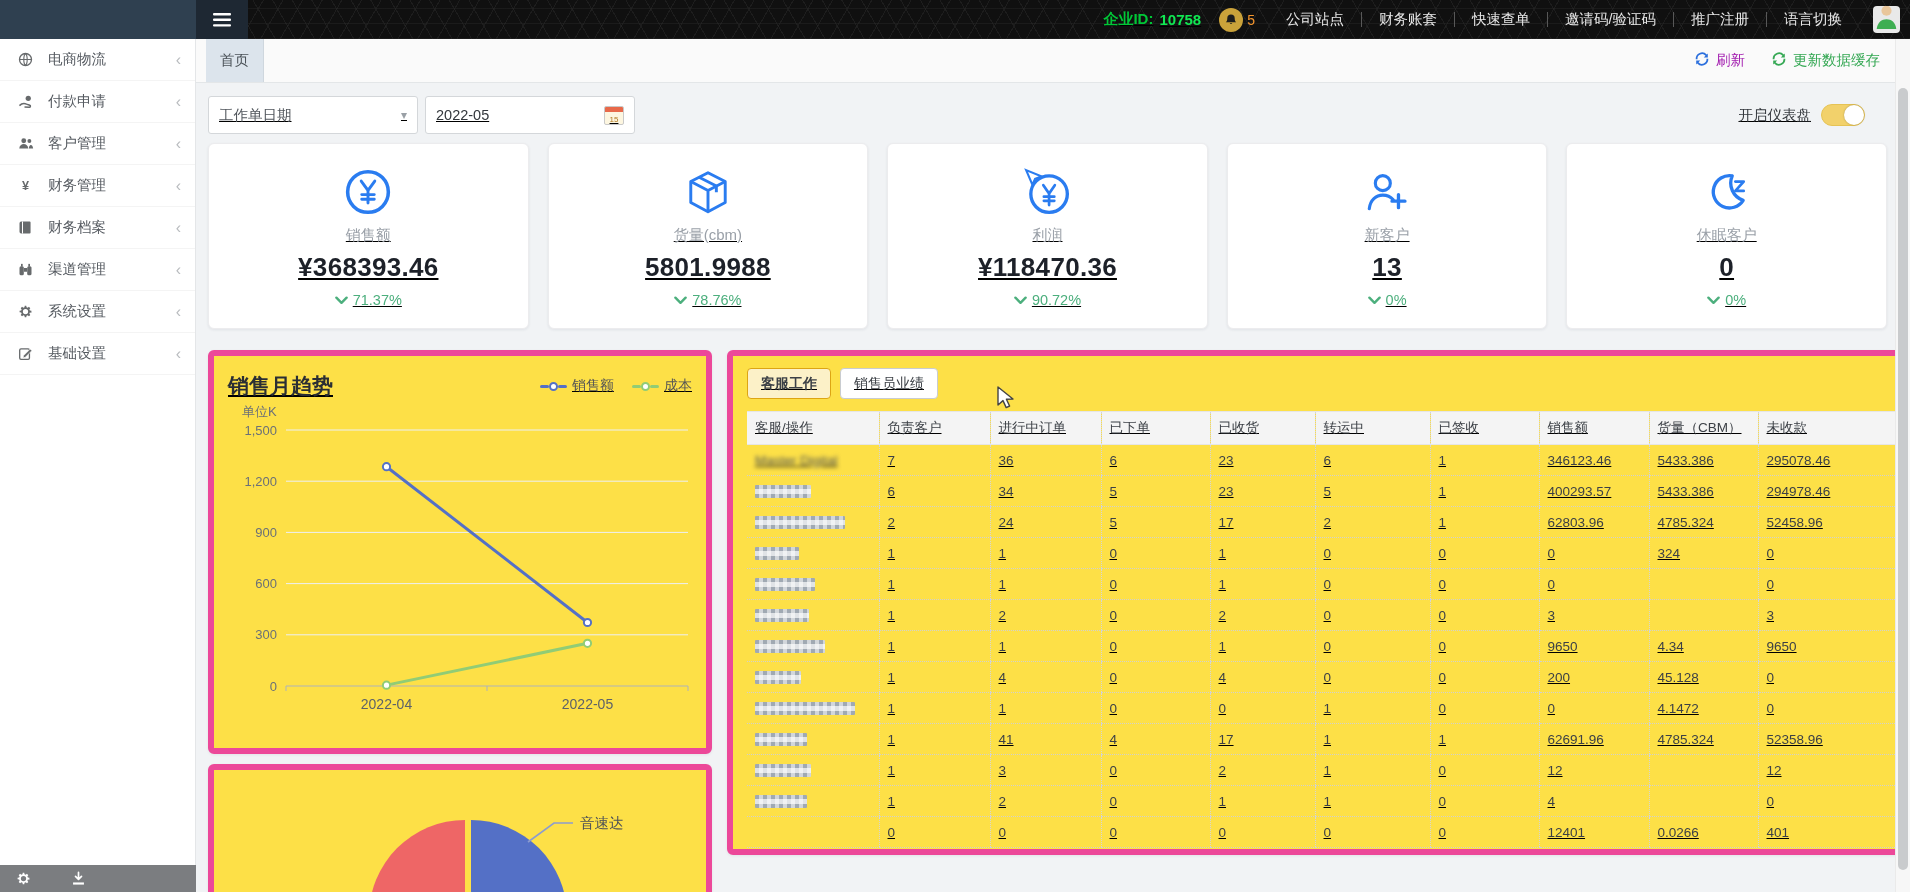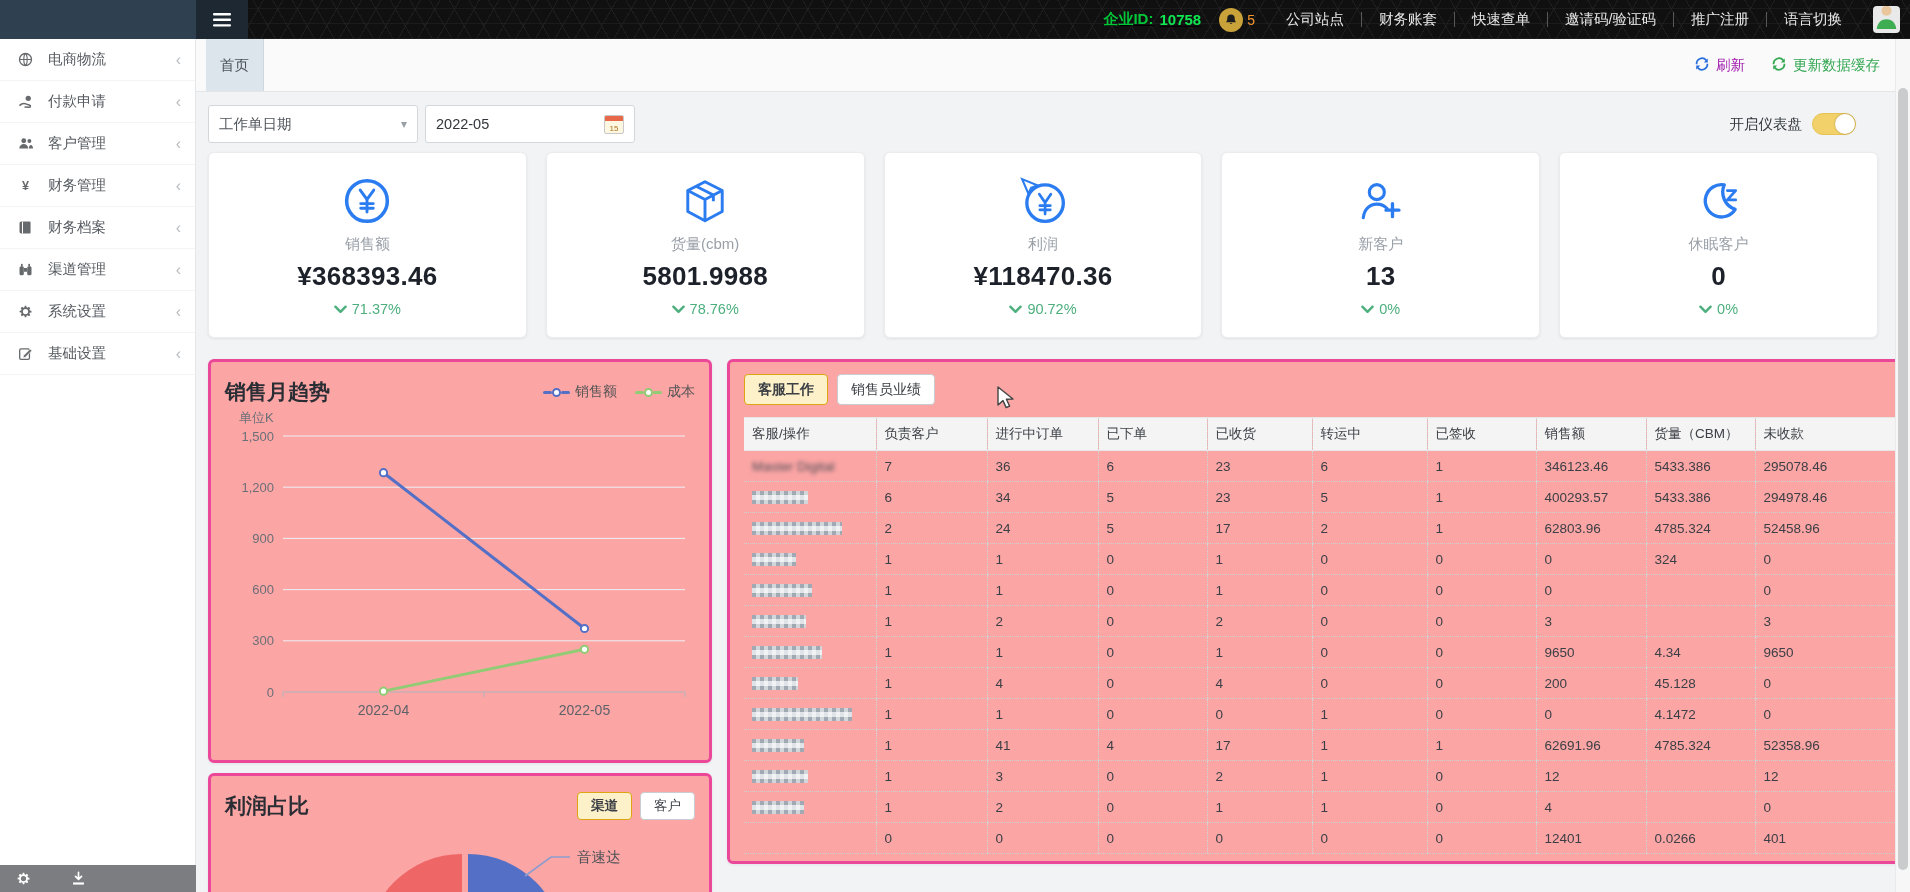--- a/index.html
+++ b/index.html
@@ -33,28 +33,28 @@
   .nav-header { color:#a7abb1; font-size:15px; letter-spacing:2px; padding:22px 0 14px 18px; }
   .nav-item { display:flex; align-items:center; height:42px; padding:0 14px 0 18px; border-bottom:1px solid #f4f4f4; cursor:pointer; }
   .nav-item .ni-icon { width:22px; color:#676a6c; display:flex; align-items:center; }
   .nav-item .ni-label { color:#555a60; font-size:14.5px; margin-left:8px; }
   .nav-item .ni-chev { margin-left:auto; color:#b9bcbf; font-size:16px; }
   .sidebar-footer { position:absolute; bottom:0; left:0; width:196px; height:27px; background:#7b7d80; display:flex; align-items:center; gap:40px; padding-left:16px; z-index:25; }
   .sidebar-footer .f-icon { color:#ffffff; display:flex; cursor:pointer; }
 
   
   .main { position:absolute; top:39px; left:196px; width:1714px; height:853px; }
-  .tabrow { height:53px; background:#fafafa; border-bottom:1px solid #e3e6e8; display:flex; align-items:stretch; }
+  .tabrow { height:44px; background:#fafafa; border-bottom:1px solid #e3e6e8; display:flex; align-items:stretch; }
   .tab-home { width:58px; margin-left:10px; background:#dce4ec; border-right:1px solid #cfd7de; color:#4b5258; font-size:14.5px; display:flex; align-items:center; justify-content:center; cursor:pointer; }
   .tab-actions { margin-left:auto; display:flex; align-items:center; gap:26px; padding-right:30px; }
   .action-link { display:flex; align-items:center; gap:6px; font-size:14.5px; cursor:pointer; }
   .action-link.refresh { color:#a21caf; }
   .action-link.cache { color:#35a854; }
 
-  .content { position:relative; height:809px; padding:13px 32px 0 12px; overflow:hidden; }
+  .content { position:relative; height:809px; padding:13px 23px 0 12px; overflow:hidden;text-decoration:underline; }
 
   
   .filter-row { display:flex; align-items:center; margin-bottom:9px; }
   .select-box { width:210px; height:38px; background:#fff; border:1px solid #d4d7da; border-radius:3px; display:flex; align-items:center; padding:0 10px; color:#51565c; font-size:14.5px; cursor:pointer; }
   .select-box .caret { margin-left:auto; color:#9aa0a6; font-size:12px; }
   .date-box { width:210px; height:38px; margin-left:7px; background:#fff; border:1px solid #d4d7da; border-radius:3px; display:flex; align-items:center; padding:0 10px; color:#33373c; font-size:14.5px; cursor:text; }
   .cal-icon { margin-left:auto; width:20px; height:19px; border:1px solid #c9c9c9; border-radius:2px; background:#fdf6e0; position:relative; font-size:8px; color:#b0771e; display:flex; align-items:flex-end; justify-content:center; cursor:pointer; }
   .cal-icon::before { content:""; position:absolute; top:0; left:0; right:0; height:5px; background:#e8694a; border-radius:1px 1px 0 0; }
   .toggle-wrap { margin-left:auto; display:flex; align-items:center; gap:10px; padding-right:22px; }
   .toggle-label { font-size:14.5px; color:#33373c; }
@@ -65,21 +65,21 @@
   .stats-row { display:flex; gap:19px; margin-bottom:21px; }
   .stat-card { flex:1; height:186px; background:#fff; border-radius:6px; box-shadow:0 1px 3px rgba(30,40,60,.08); border:1px solid #ececee; display:flex; flex-direction:column; align-items:center; justify-content:center; }
   .stat-icon { height:56px; display:flex; align-items:center; justify-content:center; color:#2a7cf0; }
   .stat-label { margin-top:6px; font-size:15px; color:#9aa0a8; }
   .stat-value { margin-top:7px; font-size:26px; font-weight:bold; color:#1d2129; letter-spacing:.3px; }
   .stat-change { margin-top:9px; display:flex; align-items:center; gap:5px; color:#4caf7d; font-size:14.5px; }
 
   
   .panels { display:flex; gap:15px; }
   .left-col { width:504px; flex:0 0 auto; }
-  .panel { background:#fca5a5; border-radius:6px; border:3px solid #ec4899; box-shadow:0 1px 3px rgba(30,40,60,.07); }
+  .panel { background:#fde047; border-radius:6px; border:6px solid #ec4899; box-shadow:0 1px 3px rgba(30,40,60,.07); }
   .trend-panel { height:404px; padding:16px 14px 8px 14px; }
   .panel-head { display:flex; align-items:center; }
   .panel-title { font-size:21px; font-weight:bold; color:#2a2e34; }
   .legend { margin-left:auto; display:flex; align-items:center; gap:18px; }
   .legend-item { display:flex; align-items:center; gap:5px; font-size:14px; color:#555; cursor:pointer; }
   .lg-mark { display:flex; align-items:center; }
   .lg-line { width:9px; height:3px; border-radius:2px; }
   .lg-ring { width:9px; height:9px; border-radius:50%; border:2.5px solid; background:#fff; }
   .pie-panel { margin-top:10px; height:280px; padding:16px 14px; overflow:hidden; }
   .pie-buttons { margin-left:auto; display:flex; gap:8px; }
@@ -433,27 +433,20 @@
                 <text x="359.5" y="309" text-anchor="middle" font-size="14" fill="#5d6269">2022-05</text>
                 <polyline points="158.5,66.69333333333333 359.5,222.512" fill="none" stroke="#5470c6" stroke-width="3" stroke-linecap="round"></polyline>
                 <circle cx="158.5" cy="66.69333333333333" r="3.6" fill="#fff" stroke="#5470c6" stroke-width="2"></circle>
                 <circle cx="359.5" cy="222.512" r="3.6" fill="#fff" stroke="#5470c6" stroke-width="2"></circle>
                 <polyline points="158.5,285.14666666666665 359.5,243.33333333333334" fill="none" stroke="#91cc75" stroke-width="3" stroke-linecap="round"></polyline>
                 <circle cx="158.5" cy="285.14666666666665" r="3.6" fill="#fff" stroke="#91cc75" stroke-width="2"></circle>
                 <circle cx="359.5" cy="243.33333333333334" r="3.6" fill="#fff" stroke="#91cc75" stroke-width="2"></circle>
               </svg>
           </div>
           <div class="panel pie-panel">
-            <div class="panel-head">
-              <span class="panel-title">利润占比</span>
-              <div class="pie-buttons">
-                <span class="btn active">渠道</span>
-                <span class="btn">客户</span>
-              </div>
-            </div>
             <svg width="476" height="230" style="margin-top:8px">
                 <path d="M 237 26 A 96 96 0 0 0 237 218 Z" fill="#ee6666"></path>
                 <path d="M 243 26 A 96 96 0 0 1 243 218 Z" fill="#5470c6"></path>
                 <polyline points="300,48 326,29 345,29" fill="none" stroke="#8d9cce" stroke-width="1.6"></polyline>
                 <text x="352" y="34" font-size="14.5" fill="#4c5157">音速达</text>
               </svg>
           </div>
         </div>
 
         <div class="right-col">

